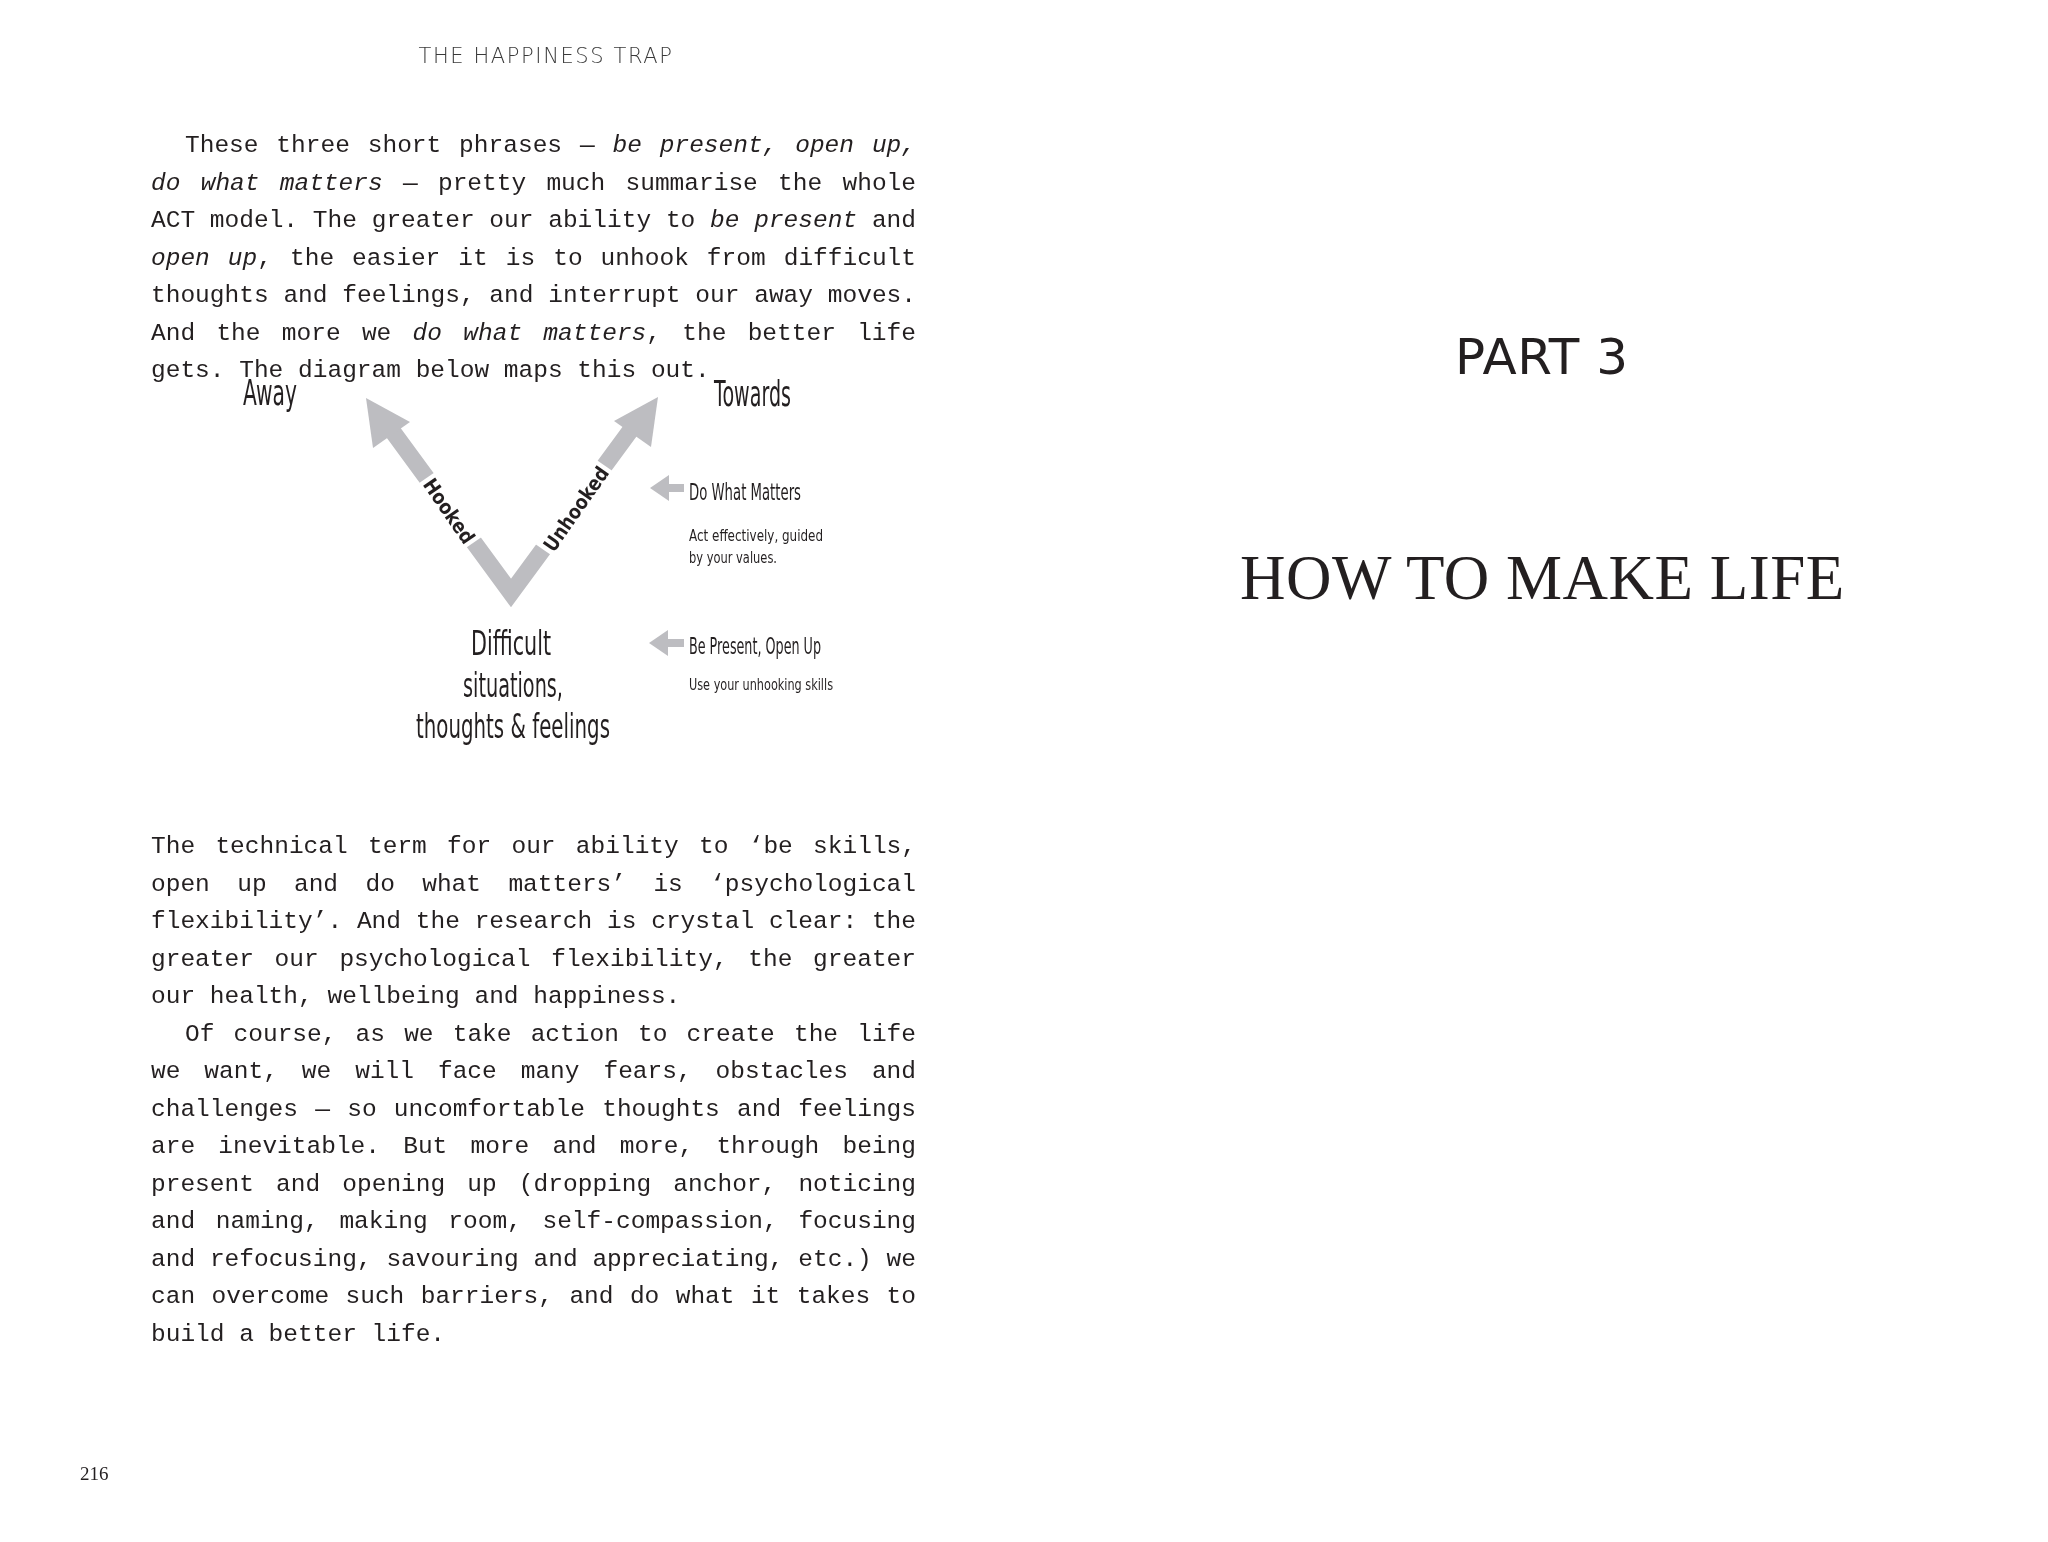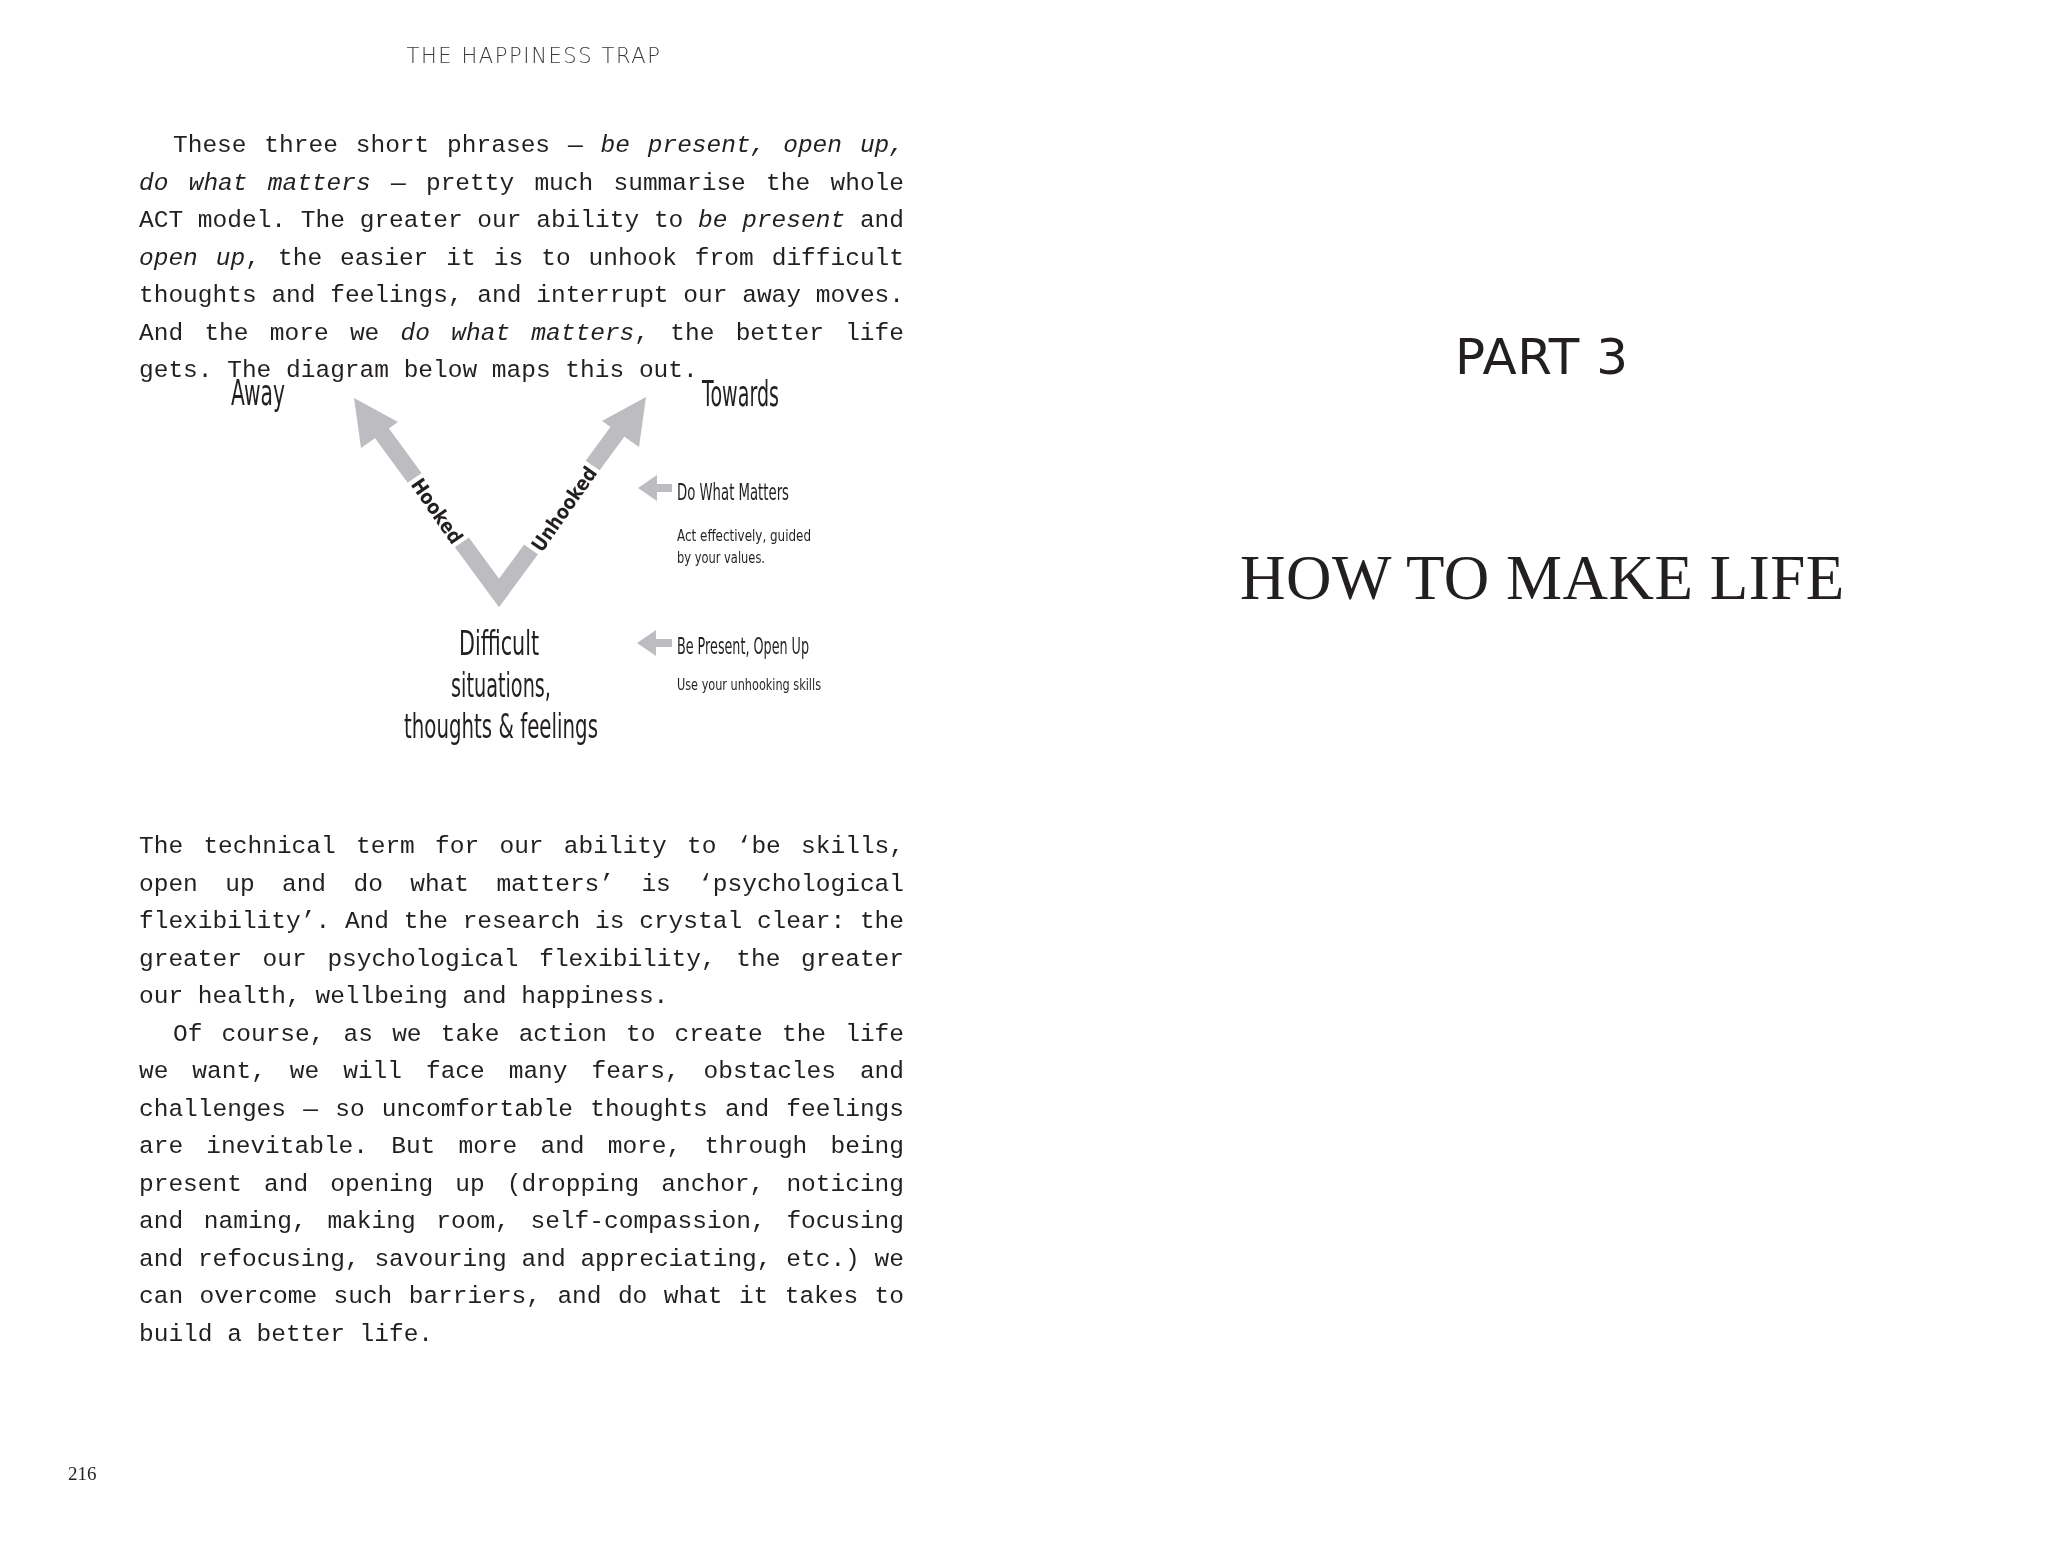--- a/index.html
+++ b/index.html
@@ -1,18 +1,18 @@
 <!DOCTYPE html>
 <html><head>
 <meta charset="utf-8">
 <style>
   html, body { margin:0; padding:0; background:#ffffff; }
   body { width:2048px; height:1542px; position:relative; overflow:hidden; color:#231f20; }
   .page { position:absolute; top:0; height:1542px; }
-  .page-left { left:4px; width:1024px;padding-left:28px; }
+  .page-left { left:16px; width:1024px;padding-left:28px; }
   .page-right { left:1024px; width:1024px; }
   .running-head {
     position:absolute; left:401px; top:44px; width:258px;
     font-family:"DejaVu Sans", sans-serif; font-size:21px; font-weight:300;
     letter-spacing:1.6px; color:#3a3a3a; white-space:nowrap; text-align:center;
   }
   .body-text {
     position:absolute; left:135px; width:765px;
     font-family:Liberation Mono, monospace; font-size:24.5px;
     line-height:37.5px; color:#231f20; text-align:justify; hyphens:none;

